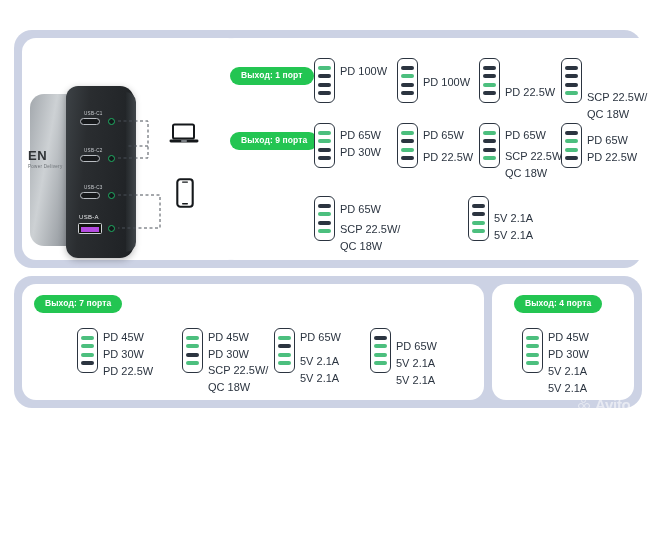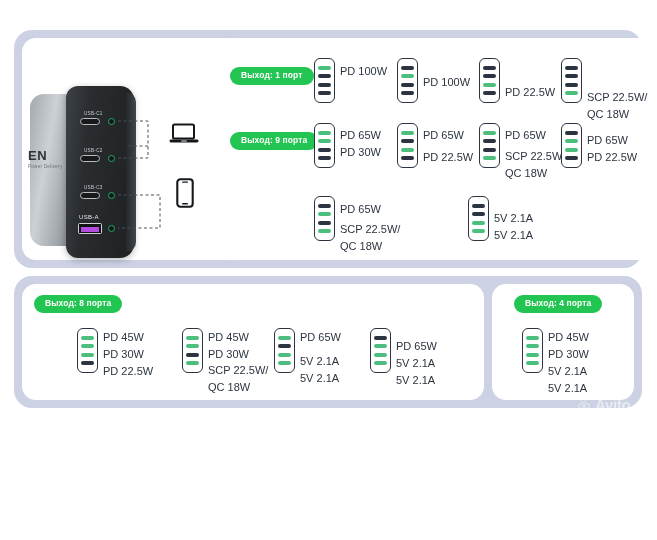--- a/index.html
+++ b/index.html
@@ -295,21 +295,21 @@
       <div class="slot on"></div>
       <div class="slot on"></div>
     </div>
     <div class="spec two" style="left:274px; top:172px;">
       <span class="ln">5V 2.1A</span>
       <span class="ln">5V 2.1A</span>
     </div>
   </div>
 
   <div class="card card-three">
-    <div class="badge" style="left:12px; top:11px;">Выход: 8 порта</div>
+    <div class="badge" style="left:12px; top:11px;">Выход: 7 порта</div>
 
     <div class="brick" style="left:55px; top:44px;">
       <div class="slot on"></div>
       <div class="slot on"></div>
       <div class="slot on"></div>
       <div class="slot"></div>
     </div>
     <div class="spec" style="left:81px; top:45px;">
       <span class="ln">PD 45W</span>
       <span class="ln">PD 30W</span>

